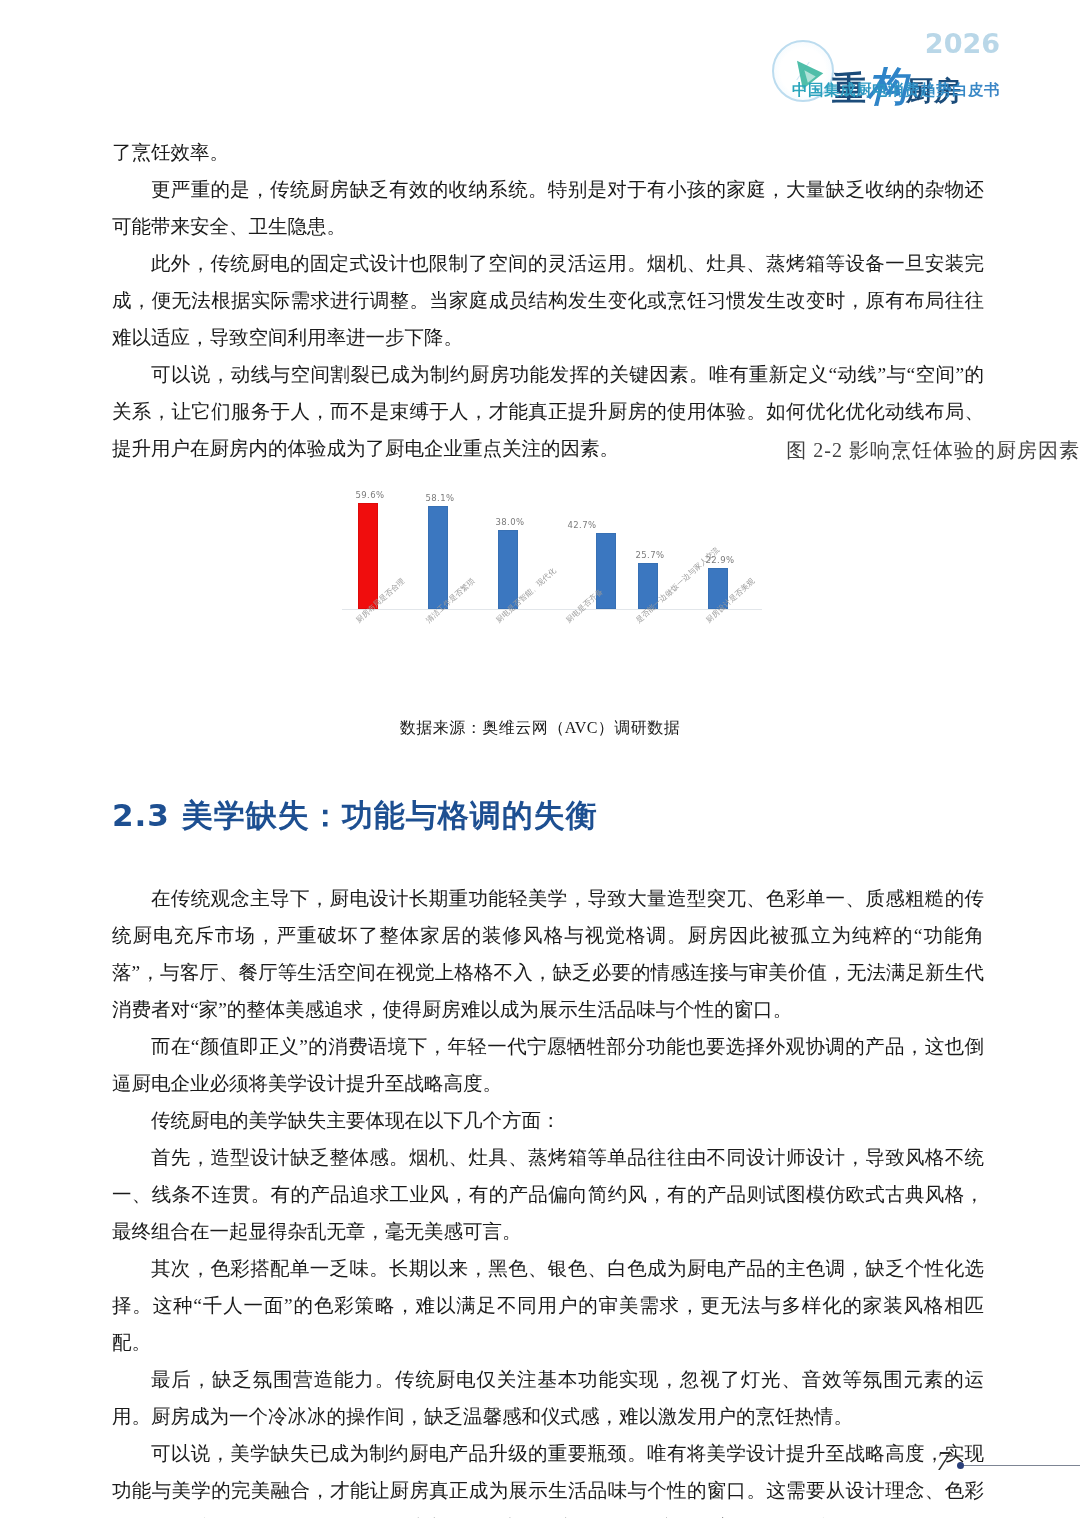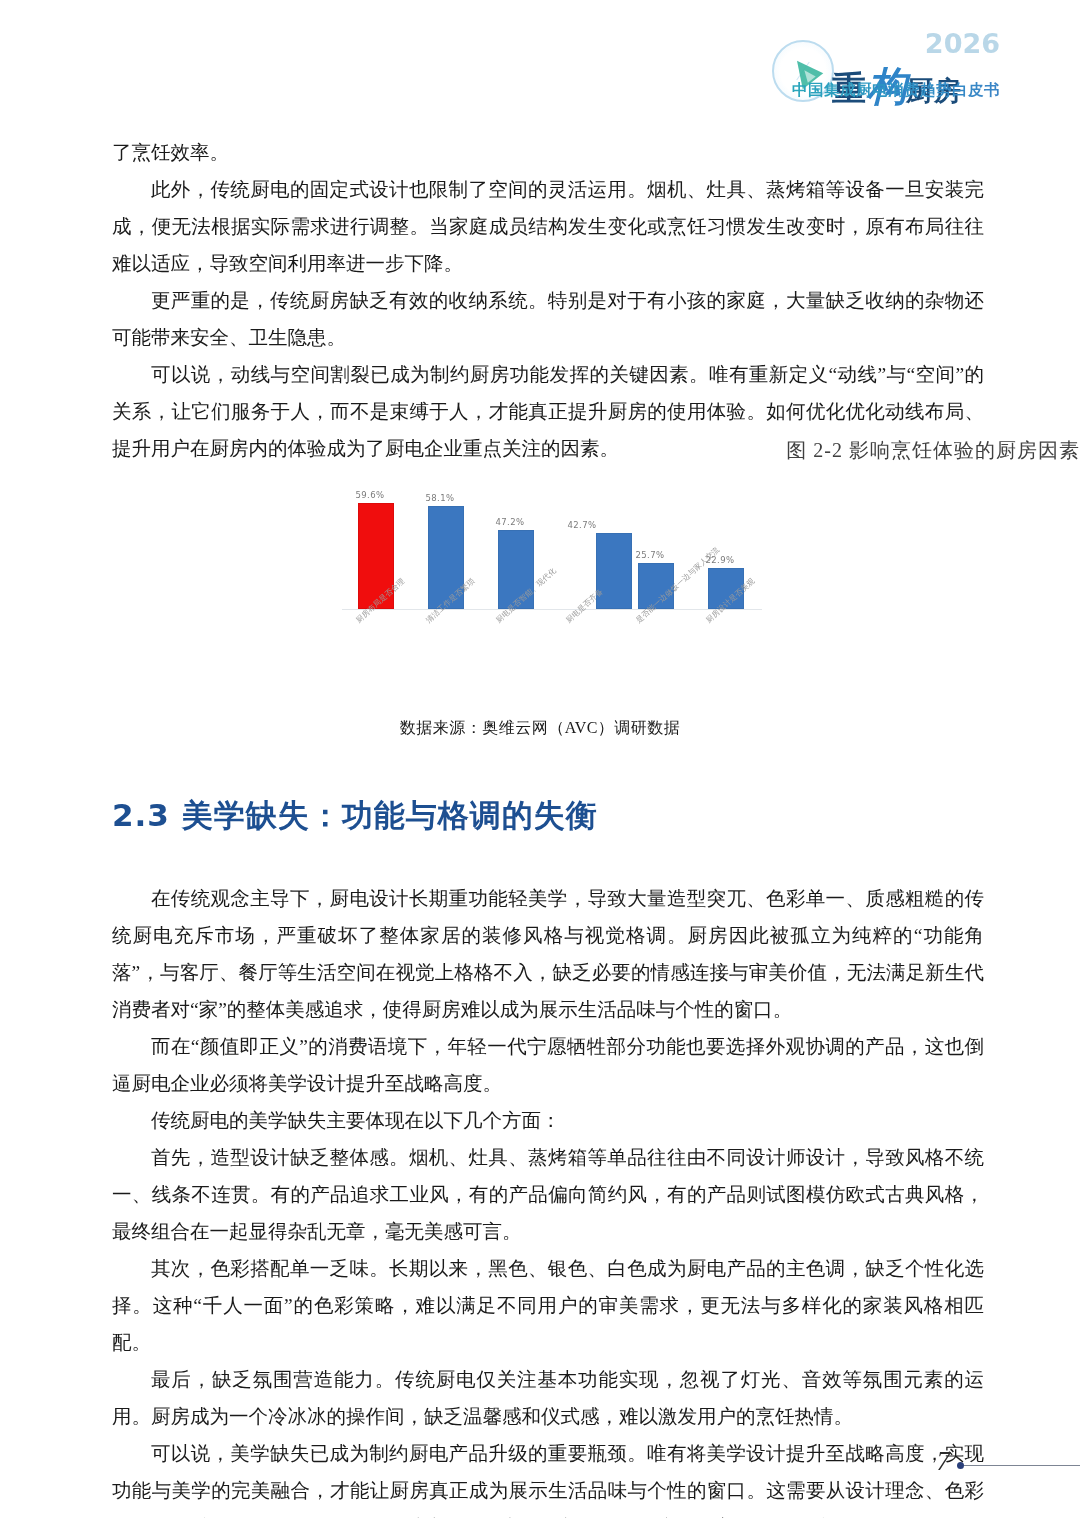--- a/index.html
+++ b/index.html
@@ -157,21 +157,21 @@
     height: 124px;
     border-bottom: 1px solid #e2e6ea;
   }
   .bar-col {
     position: absolute;
     bottom: 0;
     width: 24px;
     text-align: center;
   }
   .bar {
-    width: 36px;
+    width: 20px;
     background: #3b77c0;
     border: 1px solid rgba(0,0,0,.06);
   }
   .bar.highlight { background: #f00d0d; border-color: rgba(0,0,0,.08); }
   .bar-label {
     position: absolute;
     bottom: 100%;
     left: 50%;
     transform: translateX(-50%);
     margin-bottom: 3px;
@@ -257,42 +257,42 @@
   <div class="header-logo">
     <div class="logo-ring"></div>
     <div class="logo-arrow"></div>
     <div class="logo-year">2026</div>
     <div class="logo-main"><span>重</span><span class="accent">构</span><span class="tail">厨房</span></div>
     <div class="logo-sub">中国集成厨电消费趋势白皮书</div>
   </div>
 
   <div class="body-block" id="block-top">
     <p class="noindent">了烹饪效率。</p>
+    <p>更严重的是，传统厨房缺乏有效的收纳系统。特别是对于有小孩的家庭，大量缺乏收纳的杂物还可能带来安全、卫生隐患。</p>
     <p>此外，传统厨电的固定式设计也限制了空间的灵活运用。烟机、灶具、蒸烤箱等设备一旦安装完成，便无法根据实际需求进行调整。当家庭成员结构发生变化或烹饪习惯发生改变时，原有布局往往难以适应，导致空间利用率进一步下降。</p>
-    <p>更严重的是，传统厨房缺乏有效的收纳系统。特别是对于有小孩的家庭，大量缺乏收纳的杂物还可能带来安全、卫生隐患。</p>
     <p>可以说，动线与空间割裂已成为制约厨房功能发挥的关键因素。唯有重新定义“动线”与“空间”的关系，让它们服务于人，而不是束缚于人，才能真正提升厨房的使用体验。如何优化优化动线布局、提升用户在厨房内的体验成为了厨电企业重点关注的因素。</p>
   </div>
 
   <div class="figure-title">图 2-2 影响烹饪体验的厨房因素</div>
 
   <div class="chart-wrap">
     <div class="chart-plot" id="chart-plot">
         <div class="bar-col" style="left: 16px;">
           <div class="bar highlight" style="height: 106px; background: rgb(240, 13, 13);">
             <div class="bar-label">59.6%</div>
           </div>
         </div>
         <div class="bar-col" style="left: 86px;">
           <div class="bar" style="height: 103px; background: rgb(59, 119, 192);">
             <div class="bar-label">58.1%</div>
           </div>
         </div>
         <div class="bar-col" style="left: 156px;">
           <div class="bar" style="height: 79px; background: rgb(59, 119, 192);">
-            <div class="bar-label">47.2%</div>
+            <div class="bar-label">38.0%</div>
           </div>
         </div>
         <div class="bar-col" style="left: 226px; padding-left: 28px;">
           <div class="bar" style="height: 76px; background: rgb(59, 119, 192);">
             <div class="bar-label">42.7%</div>
           </div>
         </div>
         <div class="bar-col" style="left: 296px;">
           <div class="bar" style="height: 46px; background: rgb(59, 119, 192);">
             <div class="bar-label">25.7%</div>

